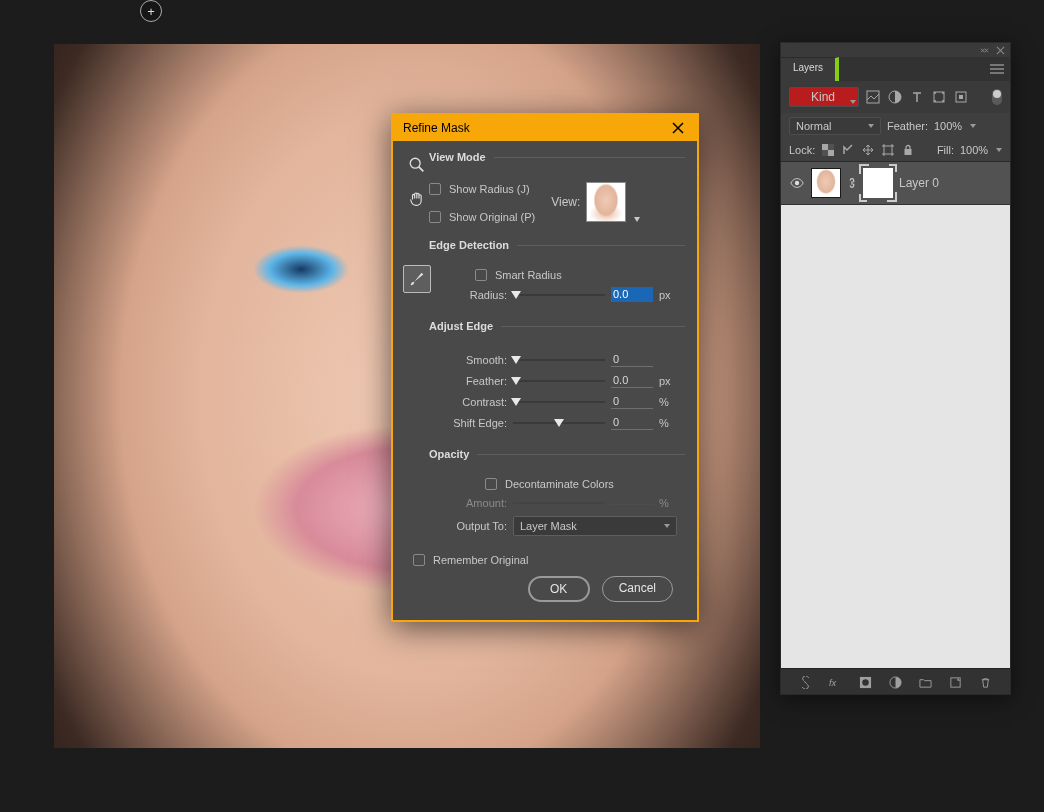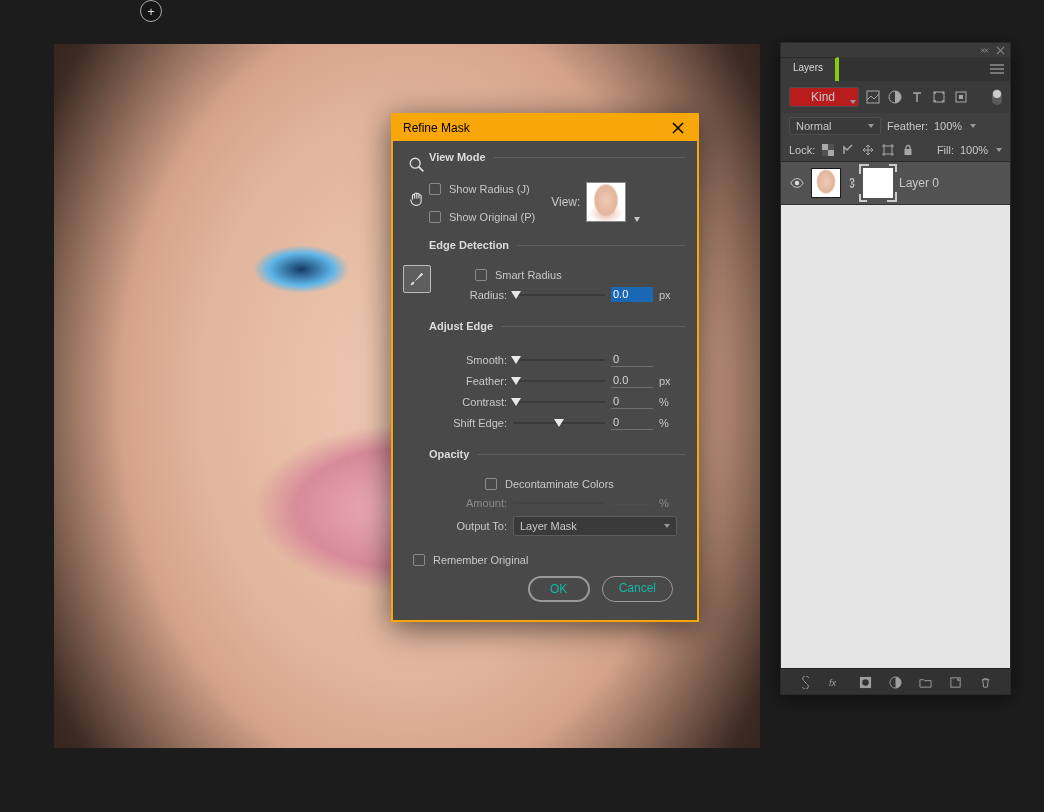--- a/index.html
+++ b/index.html
@@ -100,21 +100,21 @@
 
   .select {
     flex:1; height:20px; display:flex; align-items:center; justify-content:space-between;
     padding:0 6px; background:#3a3a3a; border:1px solid #5e5e5e; border-radius:2px;
   }
   .select .chev { margin-left:auto; }
 
   .dlg-footer { display:flex; gap:12px; justify-content:flex-end; padding: 6px 12px 4px 0;}
   .pillbtn {
     min-width:62px; padding:4px 16px; border:1px solid #9a9a9a; border-radius:16px;
-    text-align:center; color:#14b8a6; background:#494949;
+    text-align:center; color:#e5e5e5; background:#494949;
   }
   .pillbtn.primary{ border-width:2px; font-weight:500;}
 
   
   .panel {
     position:absolute; right:33px; top:42px;
     width:231px; height:653px;
     background:#3a3a3a; border:1px solid #2a2a2a;
     box-shadow: 0 4px 20px rgba(0,0,0,.5);
     display:flex; flex-direction:column;

